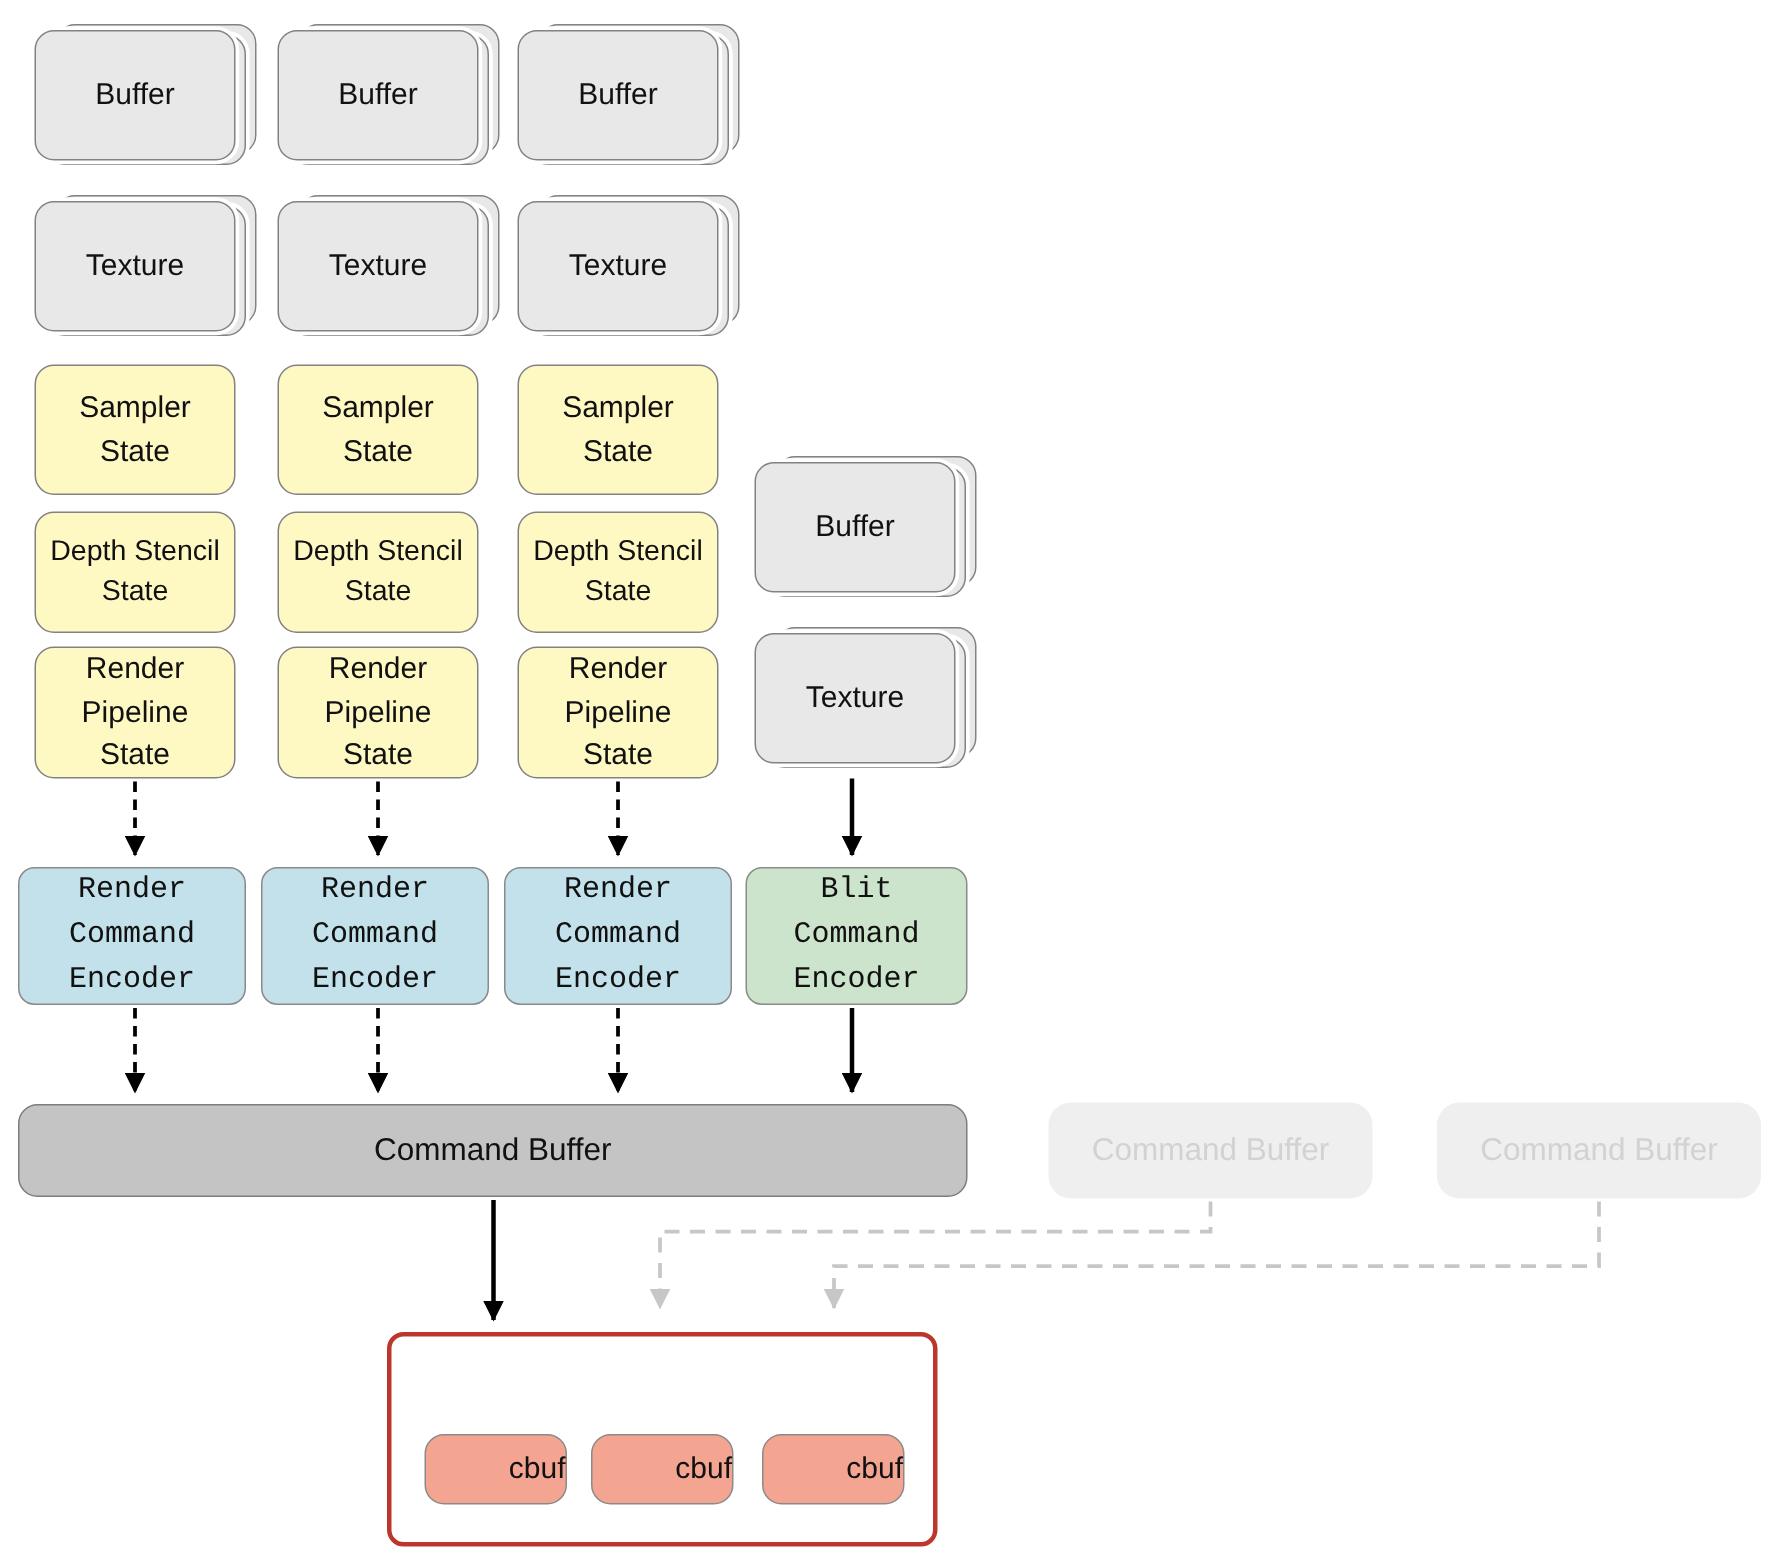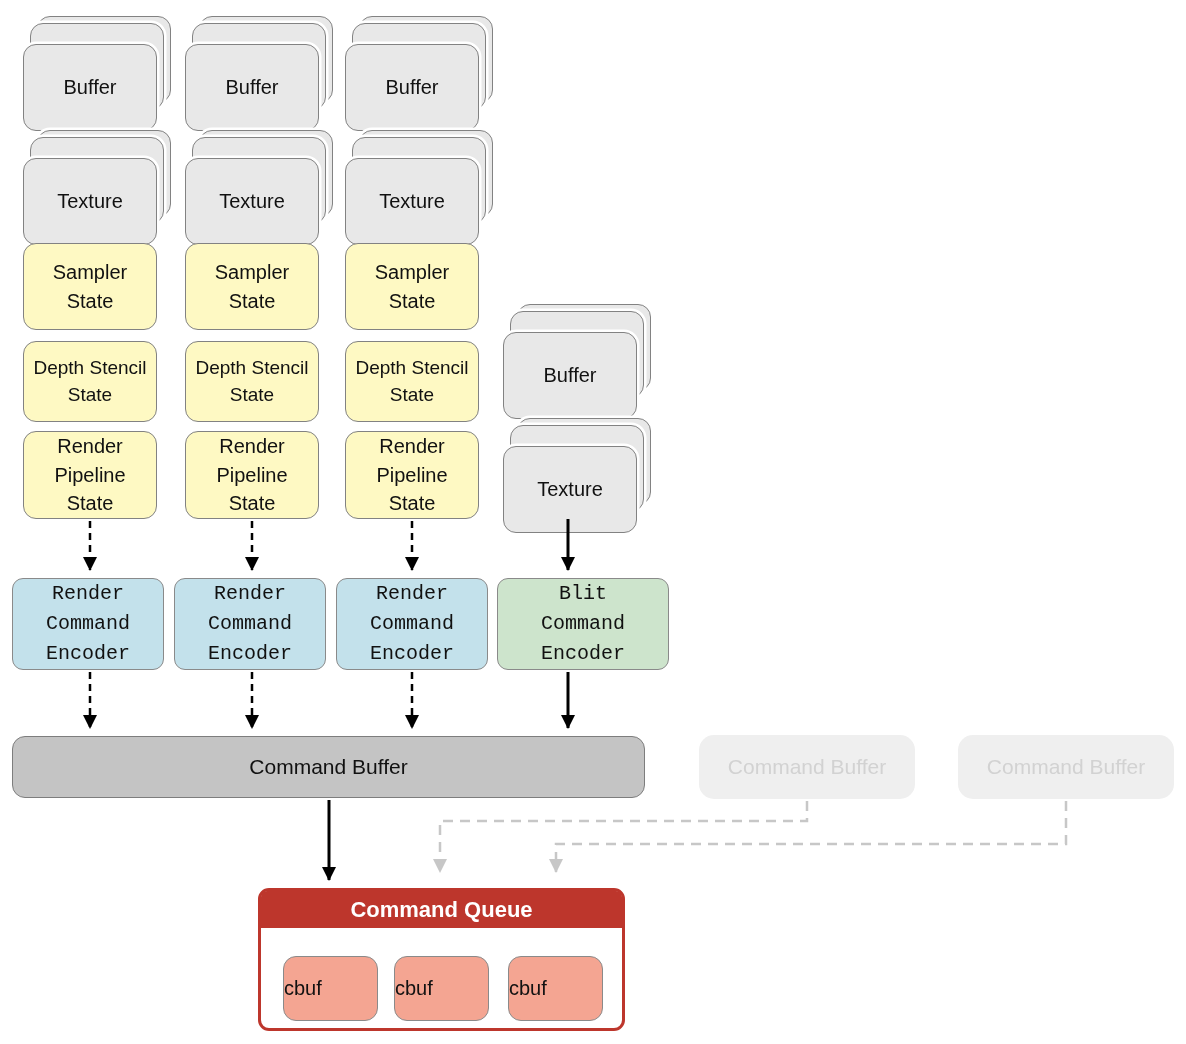--- a/index.html
+++ b/index.html
@@ -9,21 +9,21 @@
   }
   
   .stack{position:absolute;}
   .stack .layer,.stack .card{
     position:absolute;width:134px;height:87px;background:#e8e8e8;
     border:1.5px solid #828282;border-radius:13px;box-shadow:0 0 0 2.5px #ffffff;
     box-sizing:border-box;
   }
   .stack .l2{left:14px;top:0;}
   .stack .l1{left:7px;top:7px;}
-  .stack .card{left:0;top:28px;display:flex;align-items:center;justify-content:center;text-align:center;}
+  .stack .card{left:0;top:4px;display:flex;align-items:center;justify-content:center;text-align:center;}
   
   .single{
     position:absolute;background:#fef9c3;border:1.5px solid #828282;border-radius:13px;
     display:flex;align-items:center;justify-content:center;text-align:center;box-sizing:border-box;
   }
   .card-label{font-size:20px;line-height:1.42;display:inline-block;}
   .w100{max-width:104px;}
   .w130{max-width:131px;}
   
   .encoder{
@@ -46,23 +46,23 @@
   
   .queue{
     position:absolute;left:258px;top:888px;width:367px;height:143px;background:#ffffff;
     border:3px solid #bd362c;border-radius:11px;box-sizing:border-box;
   }
   .queue-header{
     height:37px;background:#bd362c;color:#ffffff;font-weight:bold;font-size:22px;
     display:flex;align-items:center;justify-content:center;border-radius:6px 6px 0 0;
   }
   .cbuf{
-    position:absolute;top:65px;width:95px;height:65px;background:#f4a592;
+    position:absolute;top:65px;width:95px;height:47px;background:#f4a592;
     border:1.5px solid #8a8a8a;border-radius:13px;box-sizing:border-box;
-    display:flex;align-items:center;justify-content:flex-start;font-size:20px;
+    display:flex;align-items:center;justify-content:flex-end;font-size:20px;
   }
   
   svg.arrows{position:absolute;left:0;top:0;pointer-events:none;}
   .arr-dash{stroke:#000;stroke-width:2.5;stroke-dasharray:7 5;fill:none;}
   .arr-solid{stroke:#000;stroke-width:3;fill:none;}
   .arr-gray{stroke:#c7c7c7;stroke-width:2.5;stroke-dasharray:10 7;fill:none;}
 </style>
 </head>
 <body>
 
@@ -159,39 +159,36 @@
 
   <div class="encoder enc-render" style="left:12px;top:578px;width:152px;height:92px">
       <span class="enc-label">Render Command Encoder</span>
     </div>
   <div class="encoder enc-render" style="left:174px;top:578px;width:152px;height:92px">
       <span class="enc-label">Render Command Encoder</span>
     </div>
   <div class="encoder enc-render" style="left:336px;top:578px;width:152px;height:92px">
       <span class="enc-label">Render Command Encoder</span>
     </div>
-  <div class="encoder enc-blit" style="left:497px;top:578px;width:172px;height:92px">
+  <div class="encoder enc-blit" style="left:497px;top:578px;width:148px;height:92px">
       <span class="enc-label">Blit Command Encoder</span>
     </div>
 
   <div class="cmdbuf">
       <span>Command Buffer</span>
     </div>
 
   <div class="faded-cmdbuf" style="left:699px">
       <span>Command Buffer</span>
     </div>
   <div class="faded-cmdbuf" style="left:958px">
       <span>Command Buffer</span>
     </div>
 
   <div class="queue">
-    <div class="queue-header">
-        <span>Command Queue</span>
-      </div>
     <div class="cbuf" style="left:22px">
         <span>cbuf</span>
       </div>
     <div class="cbuf" style="left:133px">
         <span>cbuf</span>
       </div>
     <div class="cbuf" style="left:247px">
         <span>cbuf</span>
       </div>
   </div>

